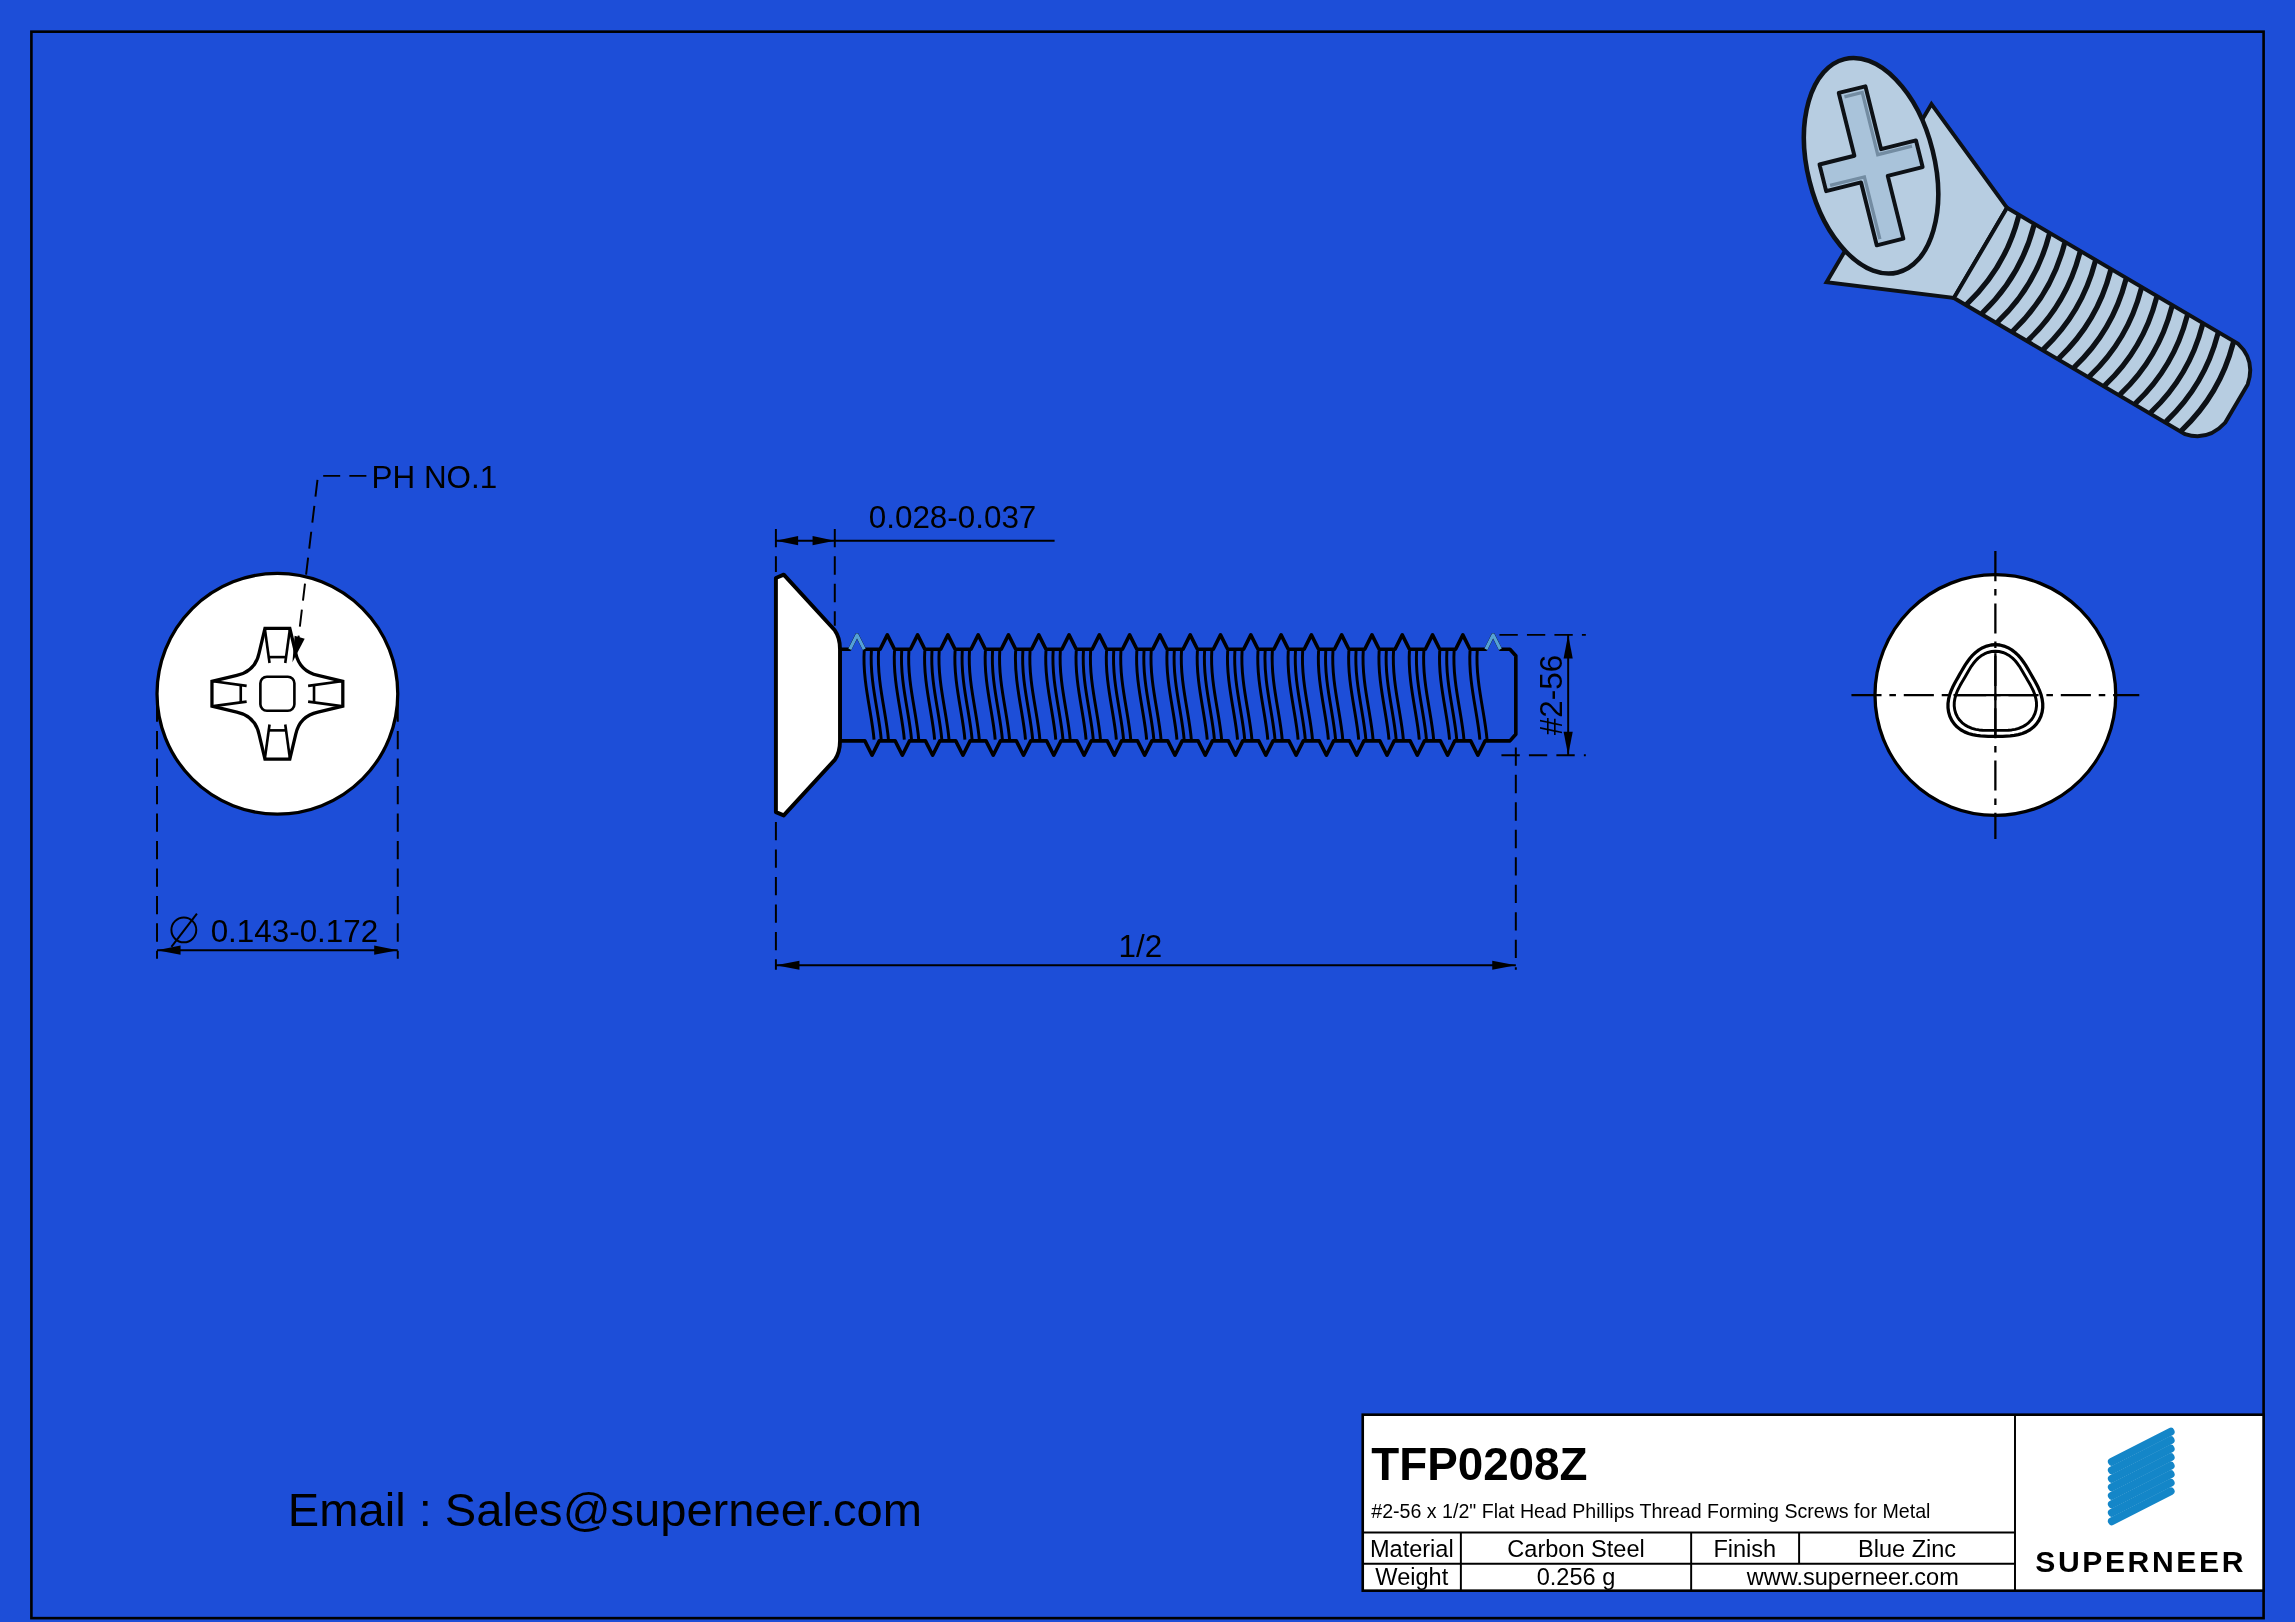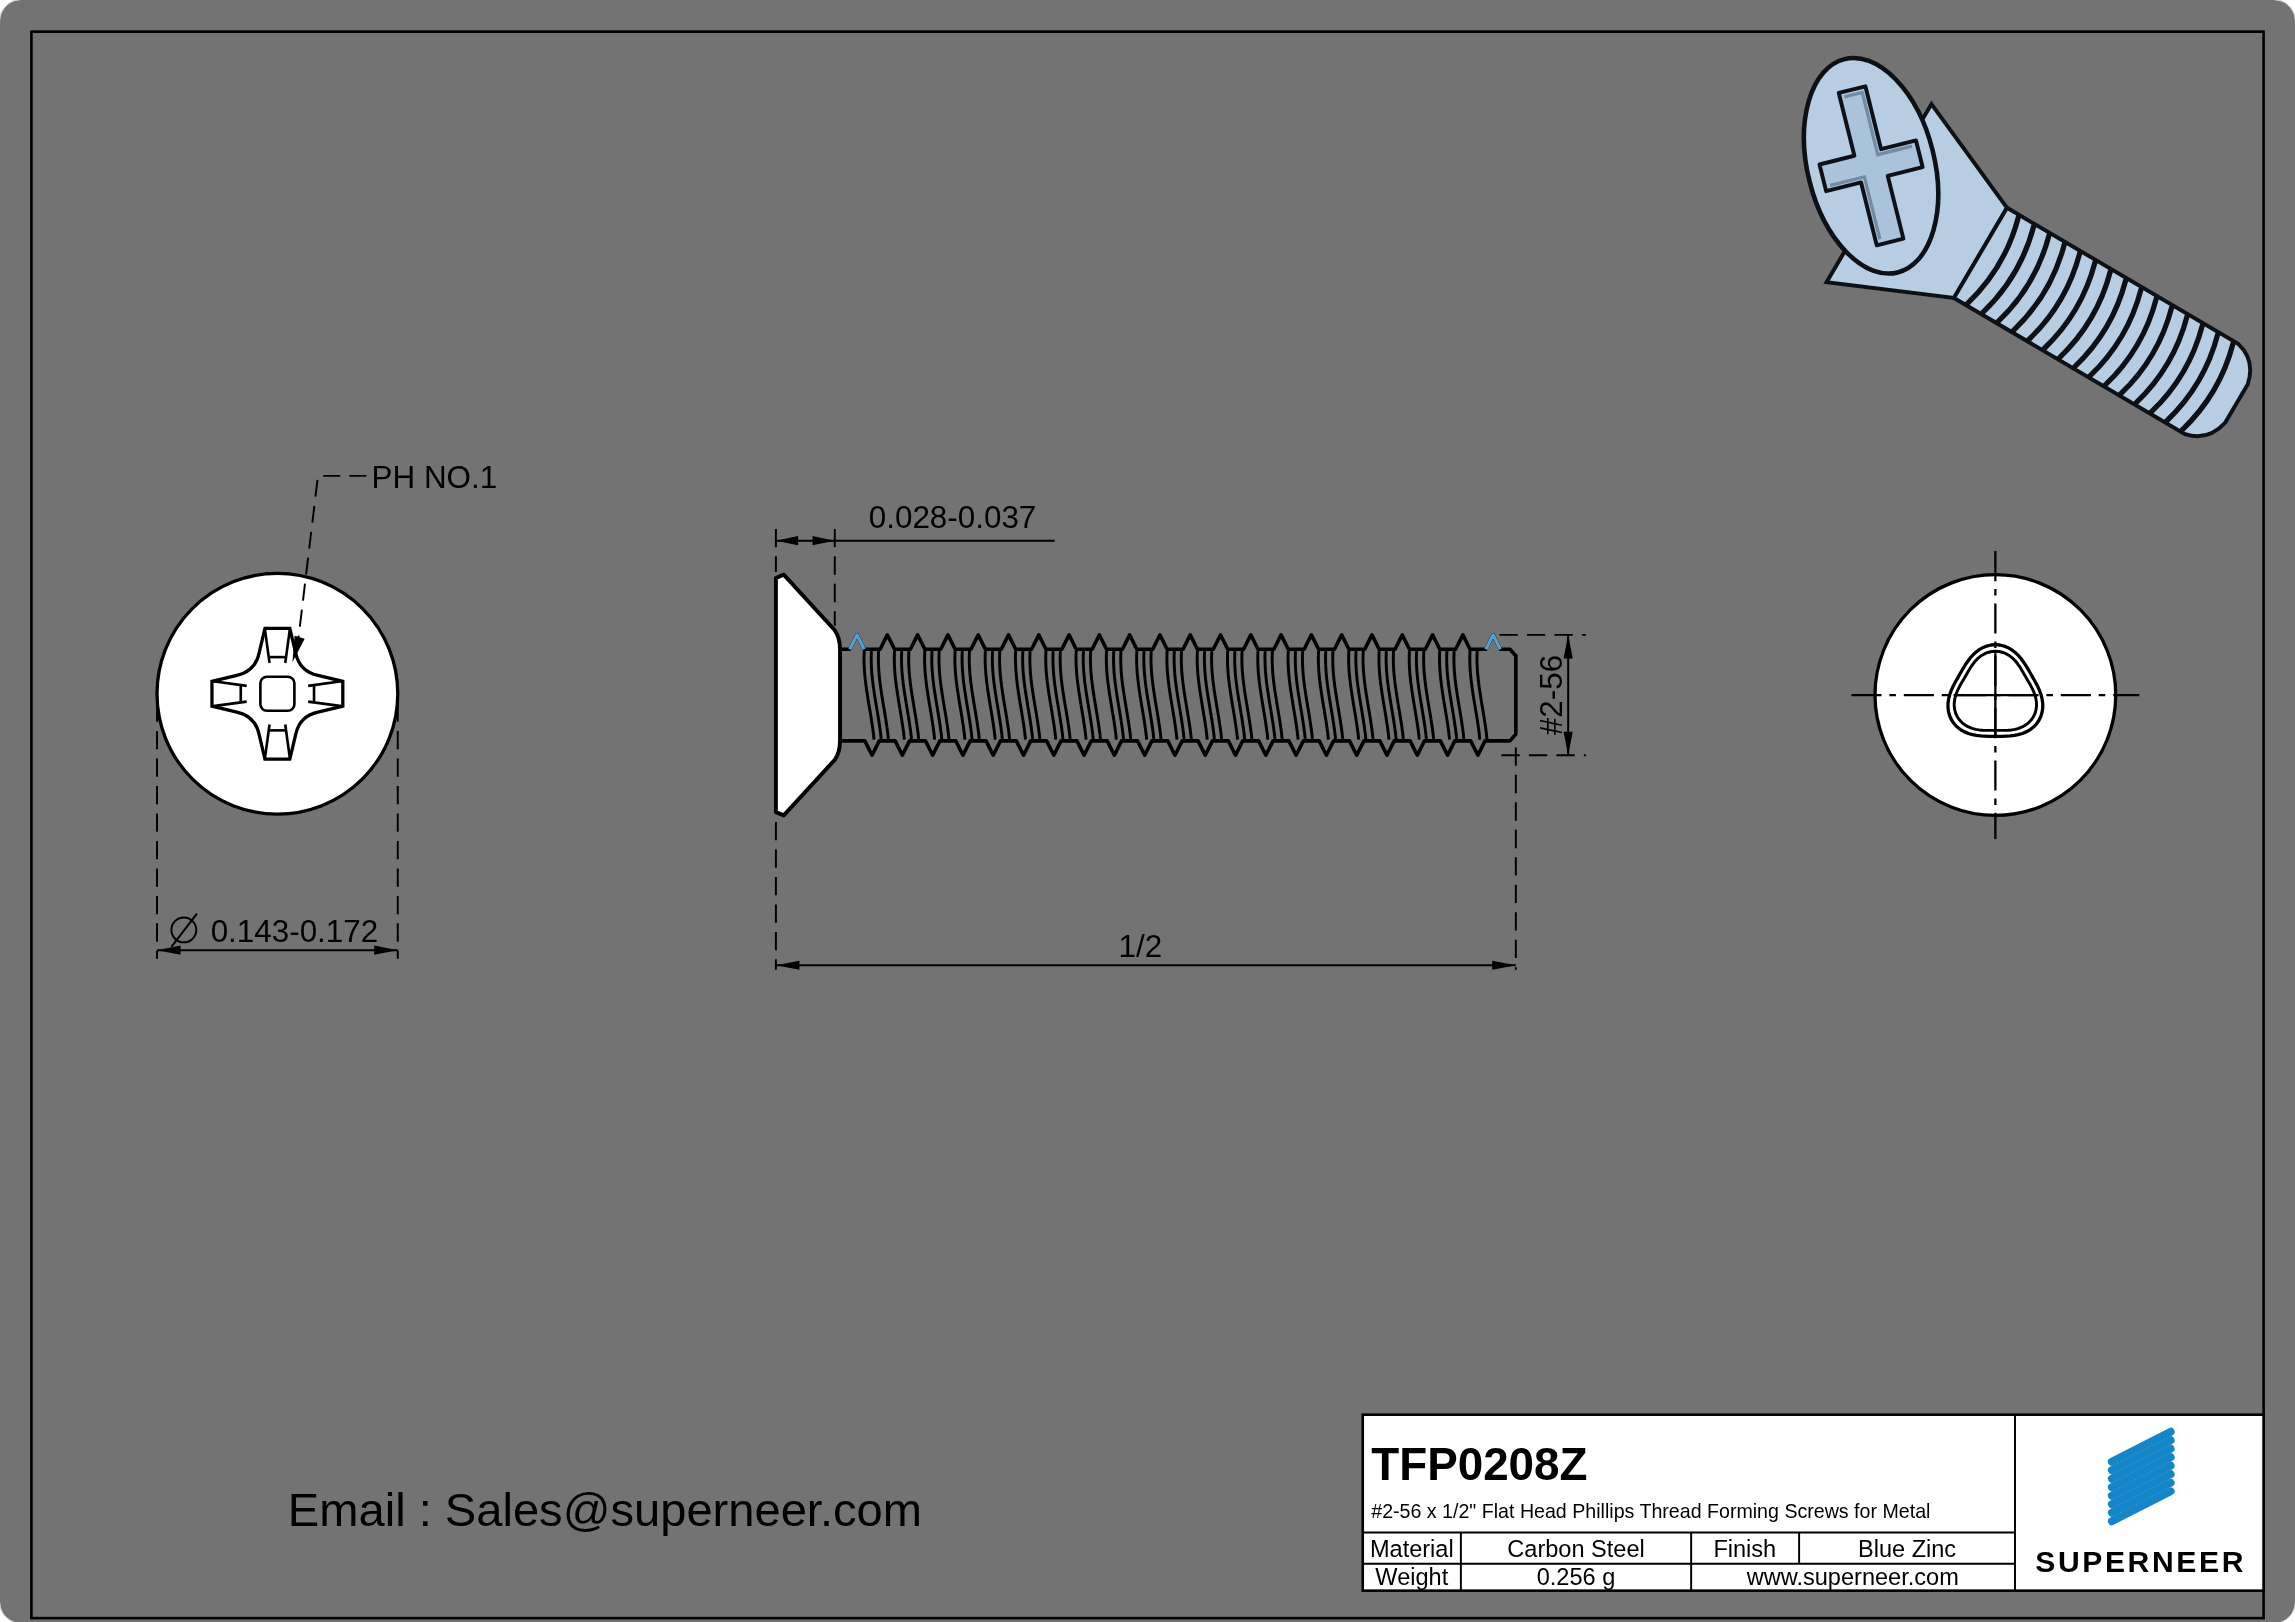--- a/index.html
+++ b/index.html
@@ -1,17 +1,17 @@
 <!DOCTYPE html>
 <html style="font-size:10.5px"><head>
 <meta charset="utf-8">
 <style>
   html,body{margin:0;padding:0;background:#ffffff;}
   body{width:2295px;height:1623px;overflow:hidden;font-family:"Liberation Sans",sans-serif;}
-  .sheet{position:relative;width:2295px;height:1623px;background:#737373;outline:0.7px solid #d0d0d0;border-radius:21px;}
+  .sheet{position:relative;width:2295px;height:1623px;background:#1d4ed8;outline:0.7px solid #d0d0d0;}
   svg text{font-family:"Liberation Sans",sans-serif;fill:#000;}
   .dim-text{font-size:48px;}
   .label-text{font-size:48px;}
   .tb-label{font-size:36px;}
   .tb-value{font-size:36px;}
   .tb-part{font-size:70px;font-weight:bold;}
   .tb-desc{font-size:30px;}
   .tb-brand{font-size:46px;font-weight:bold;letter-spacing:4px;}
   .tb-web{font-size:36px;}
   .email-text{font-size:72px;}

